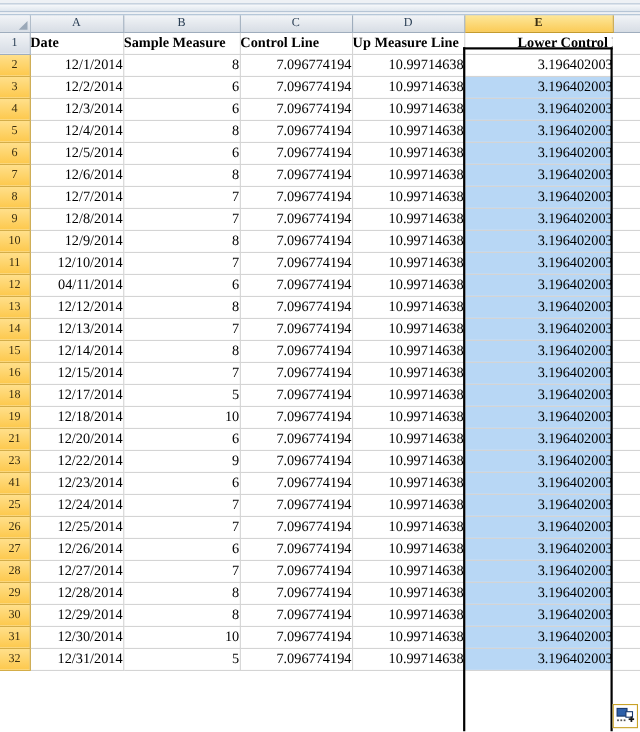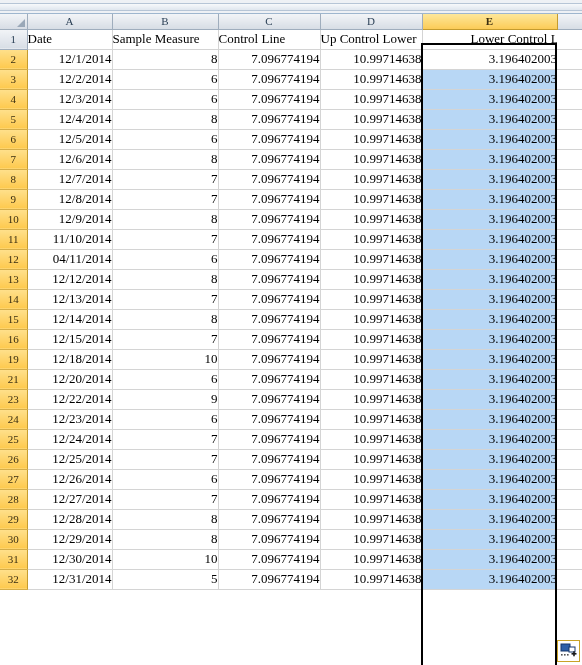--- a/index.html
+++ b/index.html
@@ -119,21 +119,21 @@
     color: #000000;
     vertical-align: middle;
     background: #ffffff;
     border-right: 1px solid #d4d4d4;
     border-bottom: 1px solid #d4d4d4;
     font-family: "Liberation Serif", serif;
     padding: 0 3px;
   }
   td.cell.num { text-align: right; }
   td.cell.hdrtext {
-    font-weight: normal;
+    font-weight: bold;
     text-align: left;
     font-size: 13px;
   }
 
   
   td.cell.selfill { background: #b8d7f5; }
   td.cell.active  { background: #ffffff; }
 
   
   td.cell.e-col { border-right: none; padding-left: 48px; }
@@ -209,21 +209,21 @@
         <th class="sel">E</th>
         <th class="filler"></th>
       </tr>
     </thead>
     <tbody id="grid-body">
         <tr>
           <td class="rowhdr">1</td>
           <td class="cell hdrtext">Date</td>
           <td class="cell hdrtext">Sample Measure</td>
           <td class="cell hdrtext">Control Line</td>
-          <td class="cell hdrtext">Up Control Lower</td>
+          <td class="cell hdrtext">Up Measure Line</td>
           <td class="cell hdrtext e-col">Lower Control Line</td>
           <td class="cell filler"></td>
         </tr>
         <tr>
           <td class="rowhdr sel">2</td>
           <td class="cell num">12/1/2014</td>
           <td class="cell num">8</td>
           <td class="cell num">7.096774194</td>
           <td class="cell num">10.99714638</td>
           <td class="cell num e-col active">3.196402003</td>
@@ -296,21 +296,21 @@
           <td class="rowhdr sel">10</td>
           <td class="cell num">12/9/2014</td>
           <td class="cell num">8</td>
           <td class="cell num">7.096774194</td>
           <td class="cell num">10.99714638</td>
           <td class="cell num e-col selfill">3.196402003</td>
           <td class="cell filler"></td>
         </tr>
         <tr>
           <td class="rowhdr sel">11</td>
-          <td class="cell num">11/10/2014</td>
+          <td class="cell num">12/10/2014</td>
           <td class="cell num">7</td>
           <td class="cell num">7.096774194</td>
           <td class="cell num">10.99714638</td>
           <td class="cell num e-col selfill">3.196402003</td>
           <td class="cell filler"></td>
         </tr>
         <tr>
           <td class="rowhdr sel">12</td>
           <td class="cell num">04/11/2014</td>
           <td class="cell num">6</td>
@@ -343,20 +343,29 @@
           <td class="cell num">8</td>
           <td class="cell num">7.096774194</td>
           <td class="cell num">10.99714638</td>
           <td class="cell num e-col selfill">3.196402003</td>
           <td class="cell filler"></td>
         </tr>
         <tr>
           <td class="rowhdr sel">16</td>
           <td class="cell num">12/15/2014</td>
           <td class="cell num">7</td>
+          <td class="cell num">7.096774194</td>
+          <td class="cell num">10.99714638</td>
+          <td class="cell num e-col selfill">3.196402003</td>
+          <td class="cell filler"></td>
+        </tr>
+        <tr>
+          <td class="rowhdr sel">18</td>
+          <td class="cell num">12/17/2014</td>
+          <td class="cell num">5</td>
           <td class="cell num">7.096774194</td>
           <td class="cell num">10.99714638</td>
           <td class="cell num e-col selfill">3.196402003</td>
           <td class="cell filler"></td>
         </tr>
         <tr>
           <td class="rowhdr sel">19</td>
           <td class="cell num">12/18/2014</td>
           <td class="cell num">10</td>
           <td class="cell num">7.096774194</td>
@@ -376,21 +385,21 @@
         <tr>
           <td class="rowhdr sel">23</td>
           <td class="cell num">12/22/2014</td>
           <td class="cell num">9</td>
           <td class="cell num">7.096774194</td>
           <td class="cell num">10.99714638</td>
           <td class="cell num e-col selfill">3.196402003</td>
           <td class="cell filler"></td>
         </tr>
         <tr>
-          <td class="rowhdr sel">24</td>
+          <td class="rowhdr sel">41</td>
           <td class="cell num">12/23/2014</td>
           <td class="cell num">6</td>
           <td class="cell num">7.096774194</td>
           <td class="cell num">10.99714638</td>
           <td class="cell num e-col selfill">3.196402003</td>
           <td class="cell filler"></td>
         </tr>
         <tr>
           <td class="rowhdr sel">25</td>
           <td class="cell num">12/24/2014</td>

